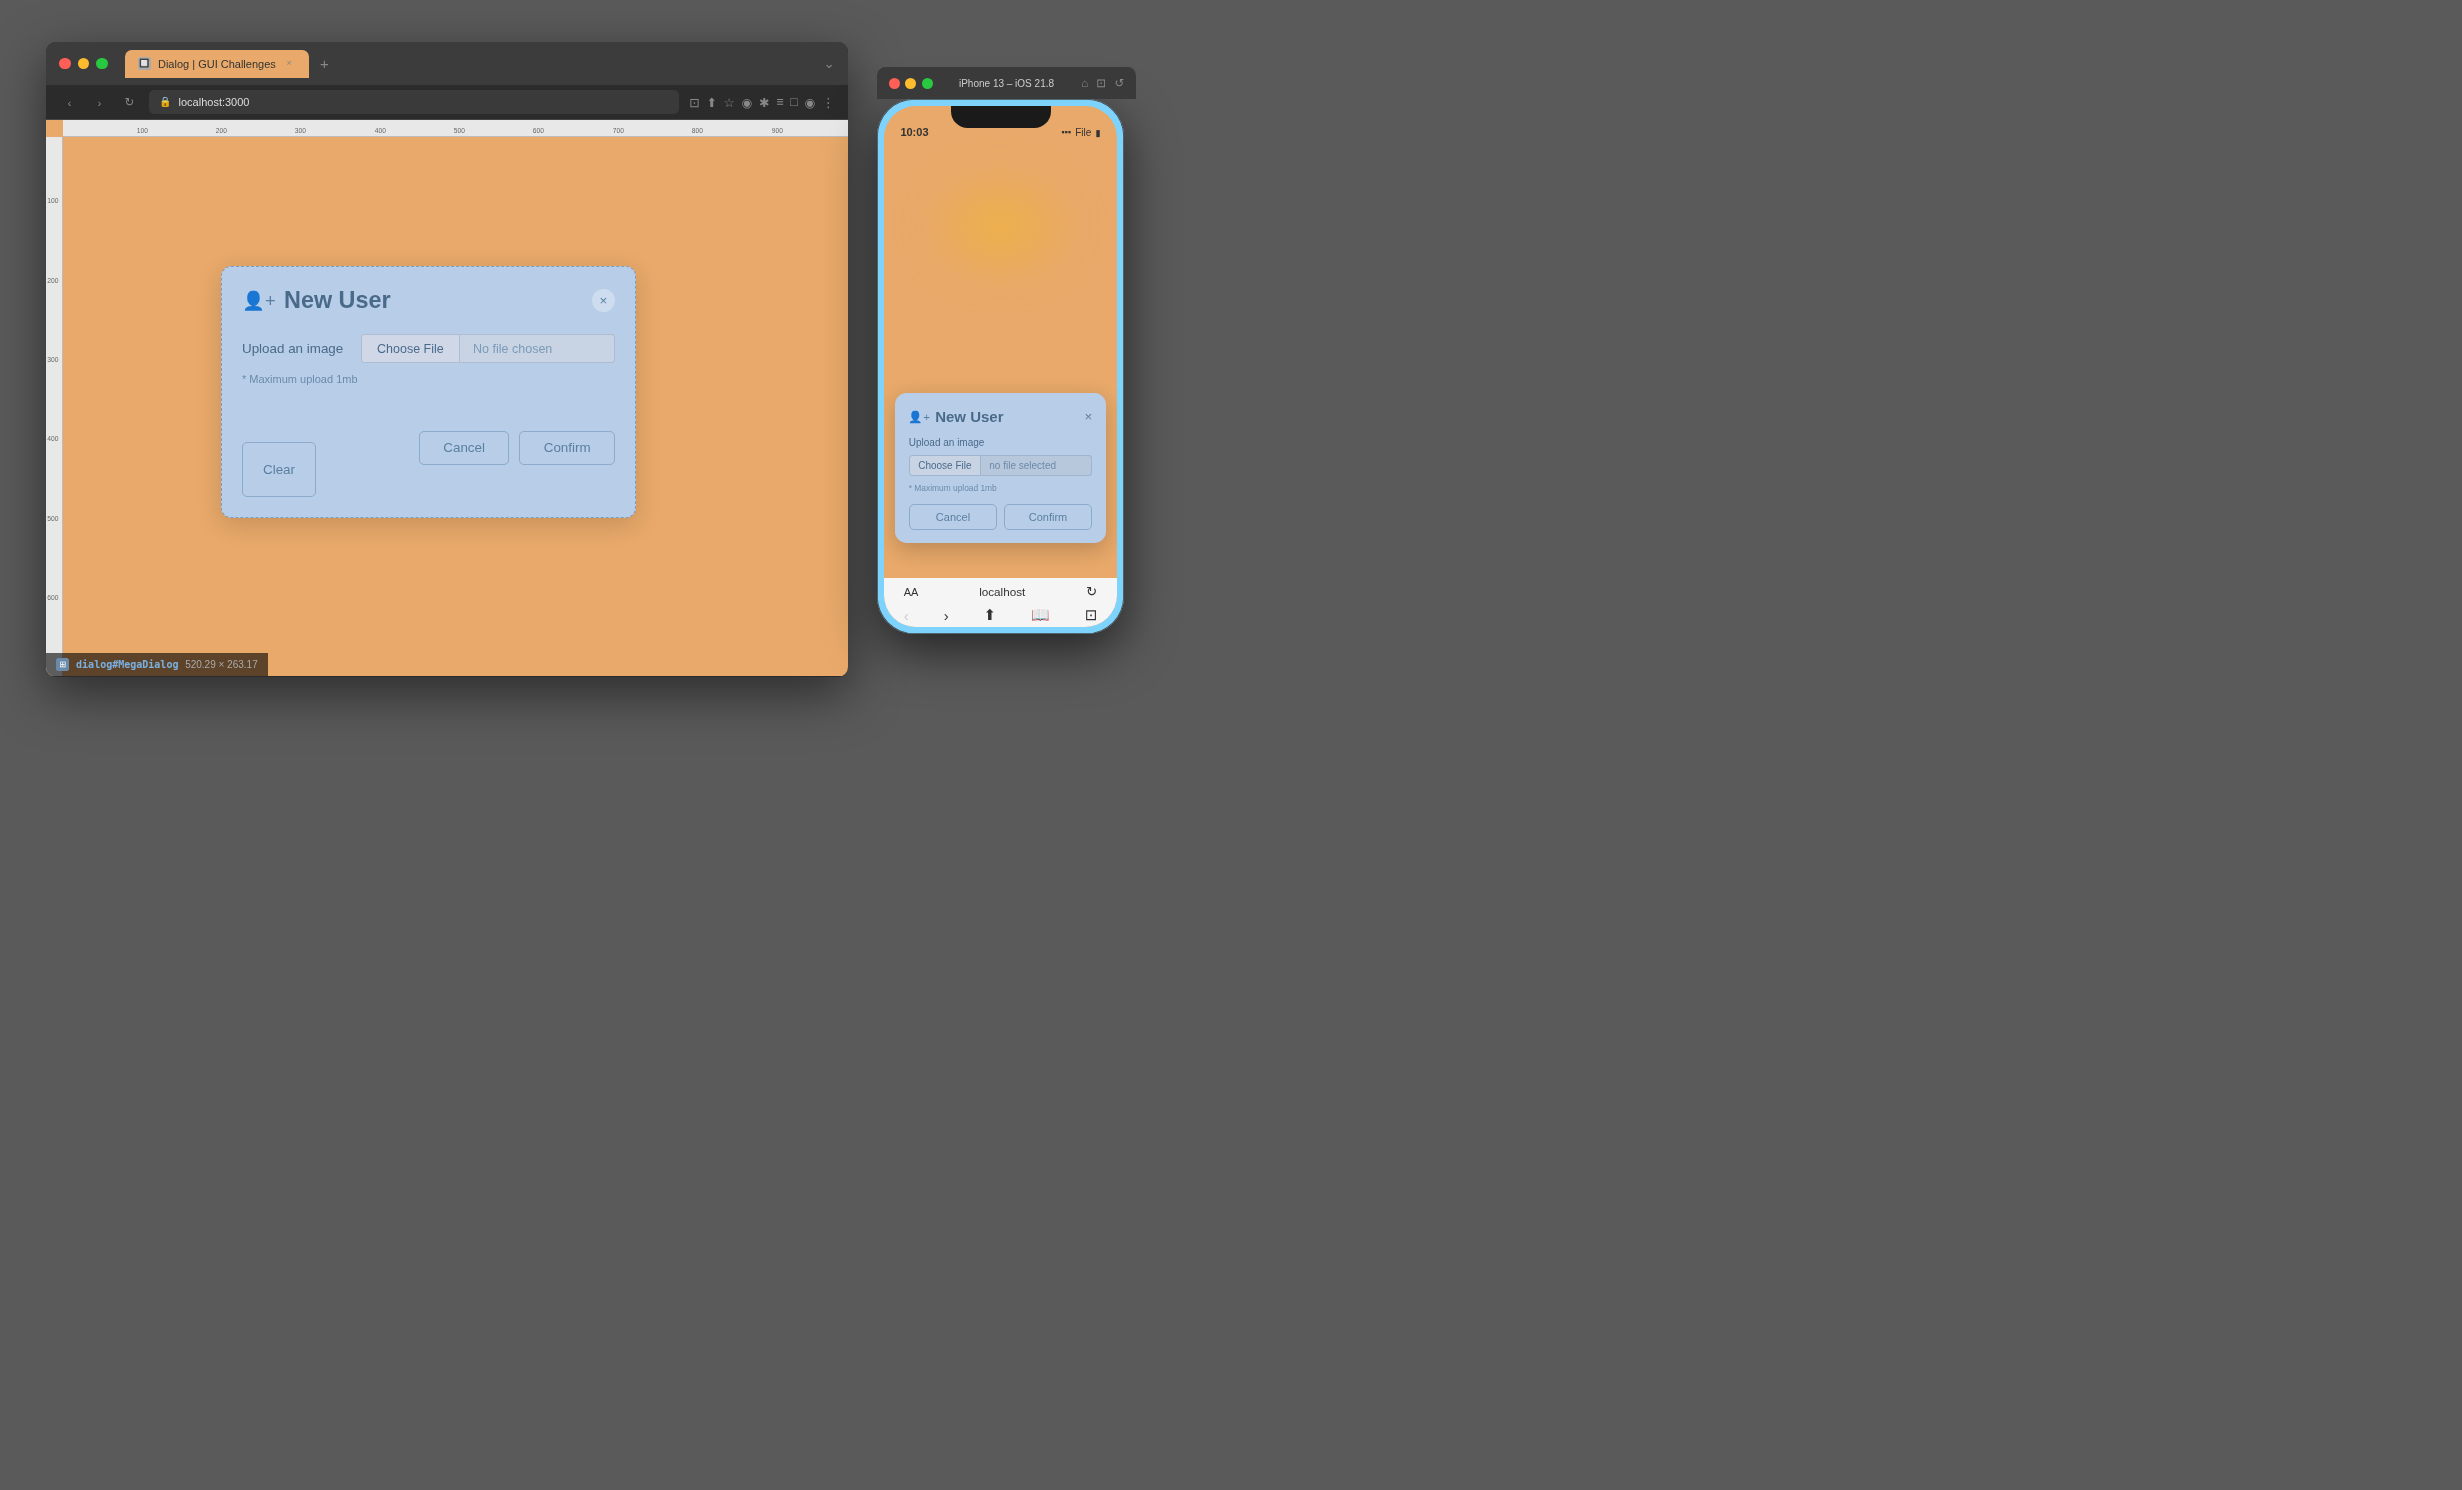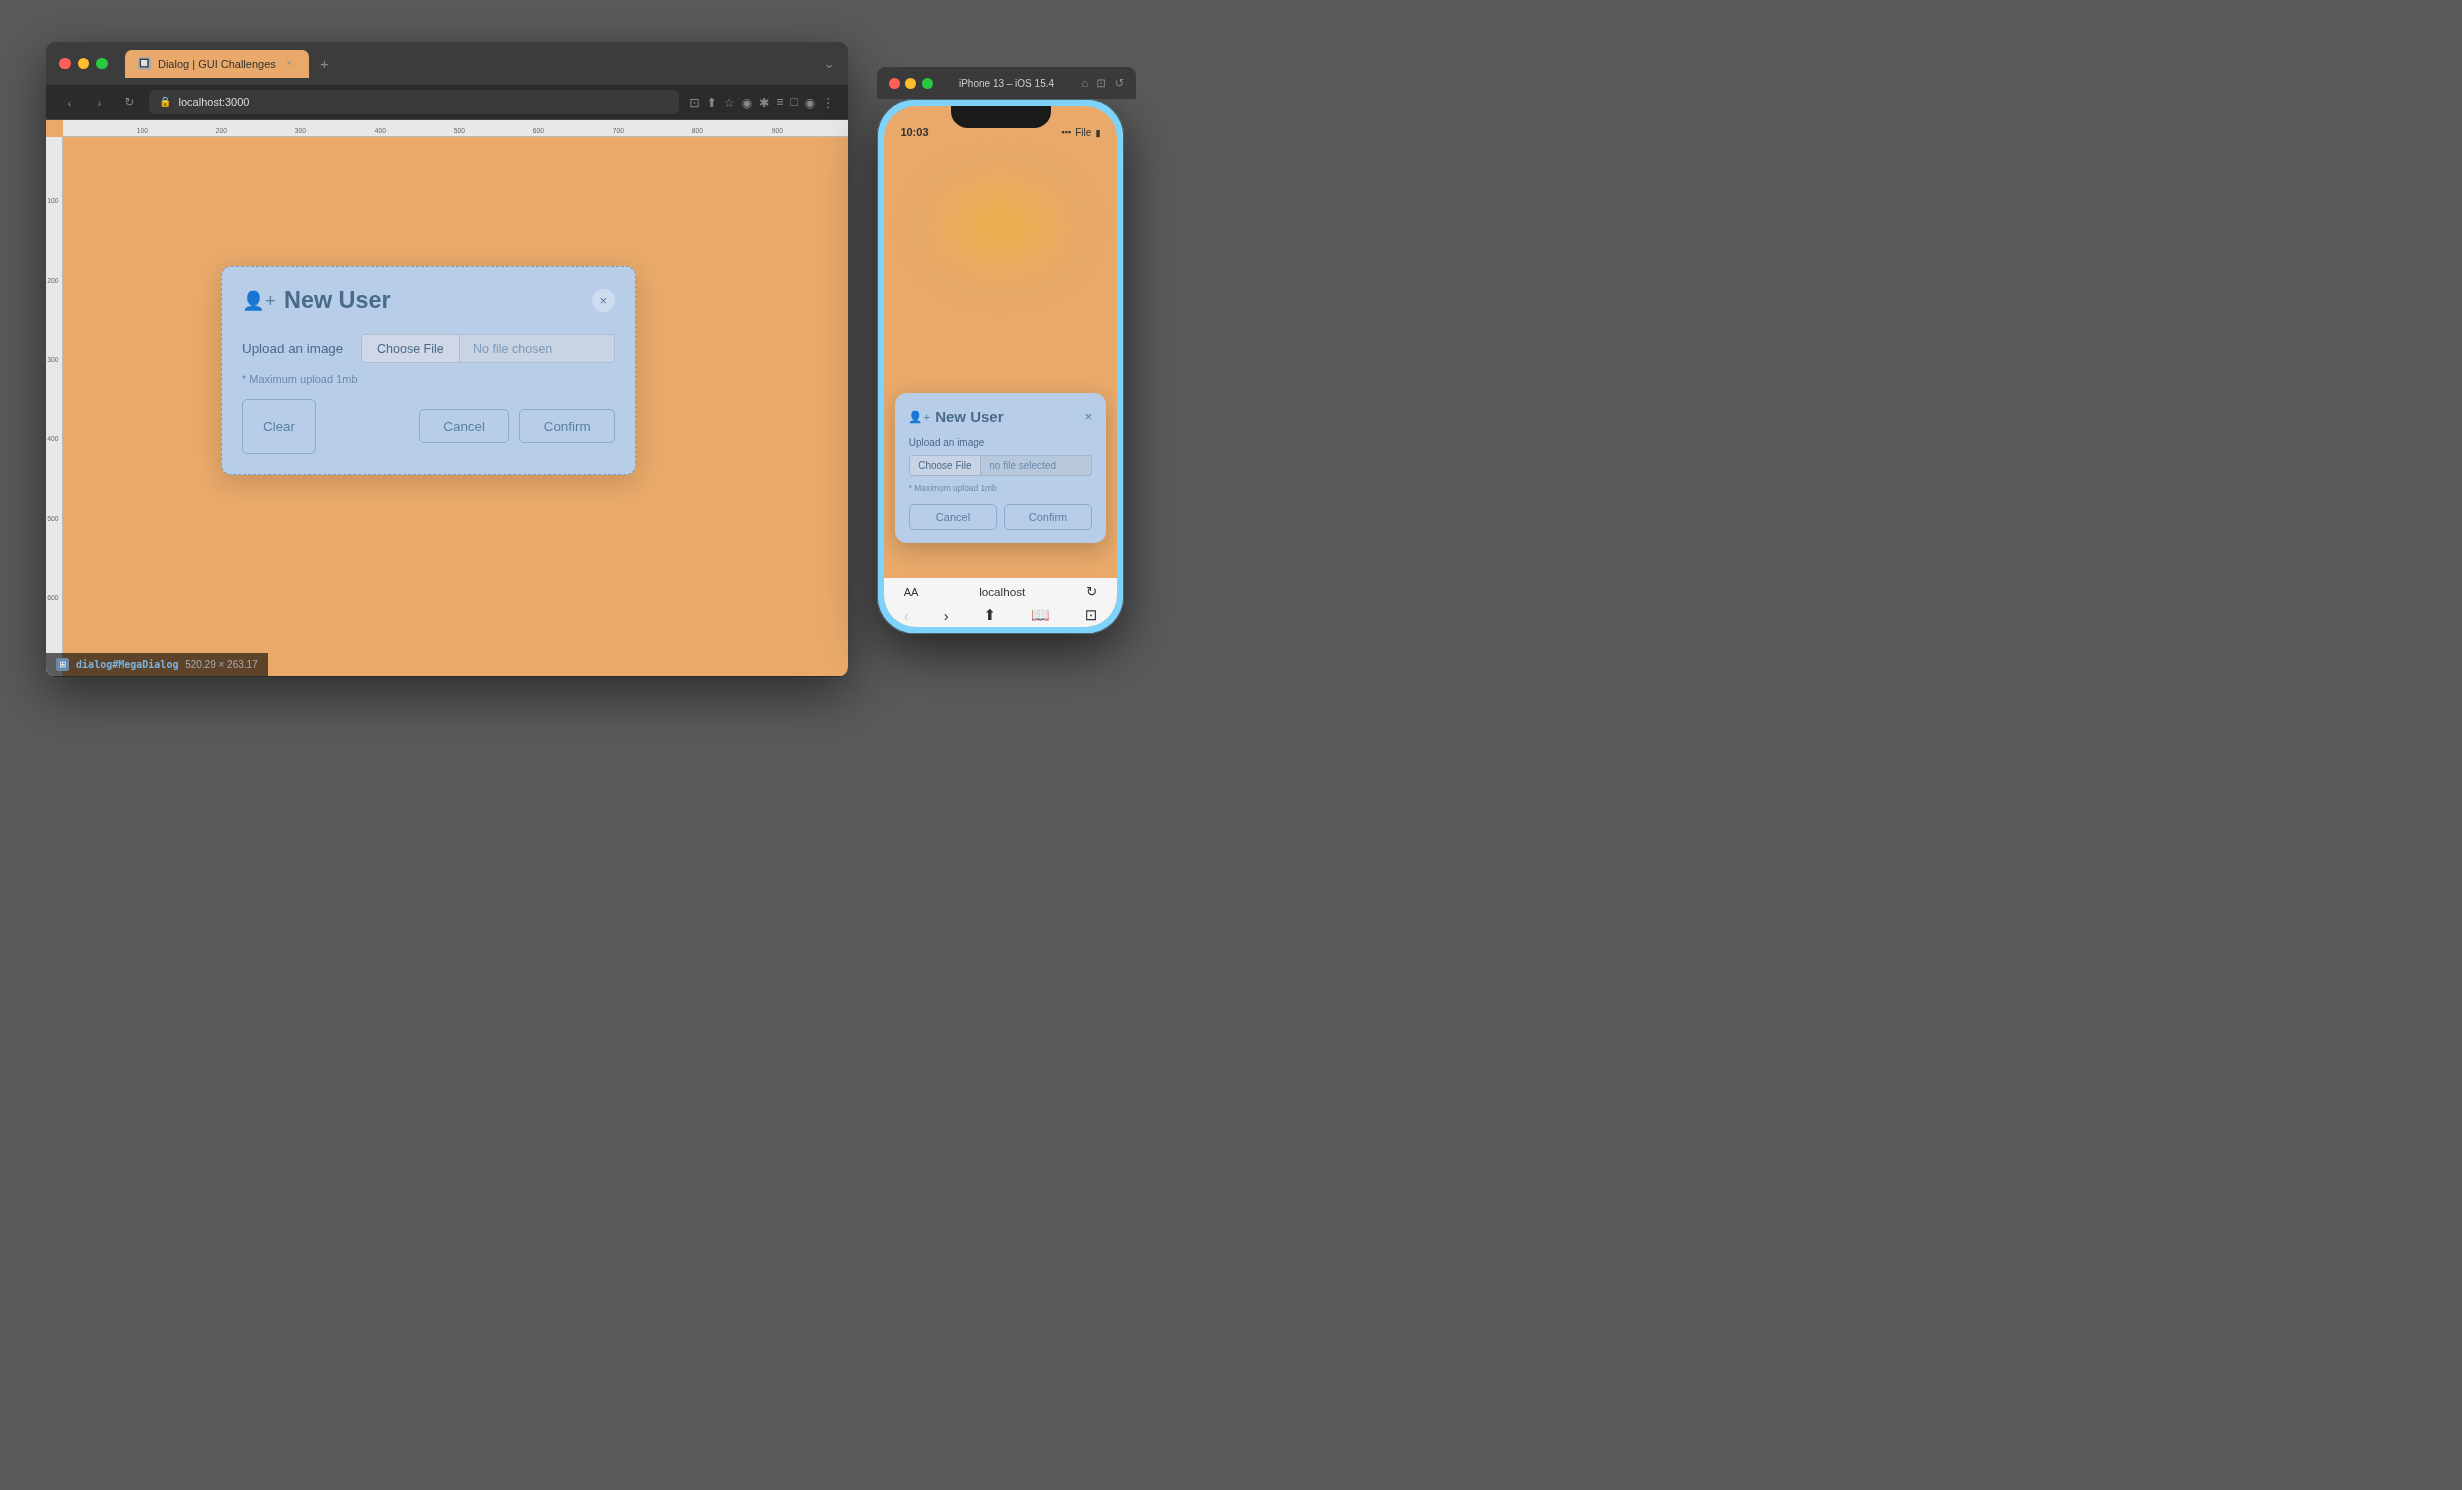--- a/index.html
+++ b/index.html
@@ -290,20 +290,21 @@
     }
 
     .btn-clear {
       background: transparent;
       border: 0.8px solid #8aabcc;
       border-radius: 5px;
       padding: 19px 20px;
       font-size: 13.4px;
       color: #5a7fa0;
       cursor: pointer;
+      margin-top: 43px;
     }
 
     .btn-spacer { flex: 1; }
 
     .btn-cancel {
       background: transparent;
       border: 0.8px solid #8aabcc;
       border-radius: 5px;
       padding: 8.4px 23.4px;
       font-size: 13.4px;
@@ -771,21 +772,21 @@
 </div>
 
 <div class="iphone-wrapper">
 
   <div class="iphone-outer-titlebar">
     <div class="iphone-outer-lights">
       <div class="iphone-outer-light" style="background:#ff5f57;"></div>
       <div class="iphone-outer-light" style="background:#febc2e;"></div>
       <div class="iphone-outer-light" style="background:#28c840;"></div>
     </div>
-    <span class="iphone-outer-title">iPhone 13 – iOS 15.4</span>
+    <span class="iphone-outer-title">iPhone 13 – iOS 21.8</span>
     <div class="iphone-outer-icons">
       <span class="iphone-outer-icon">⌂</span>
       <span class="iphone-outer-icon">⊡</span>
       <span class="iphone-outer-icon">↺</span>
     </div>
   </div>
 
   <div class="iphone-frame">
     <div class="iphone-screen">
 

